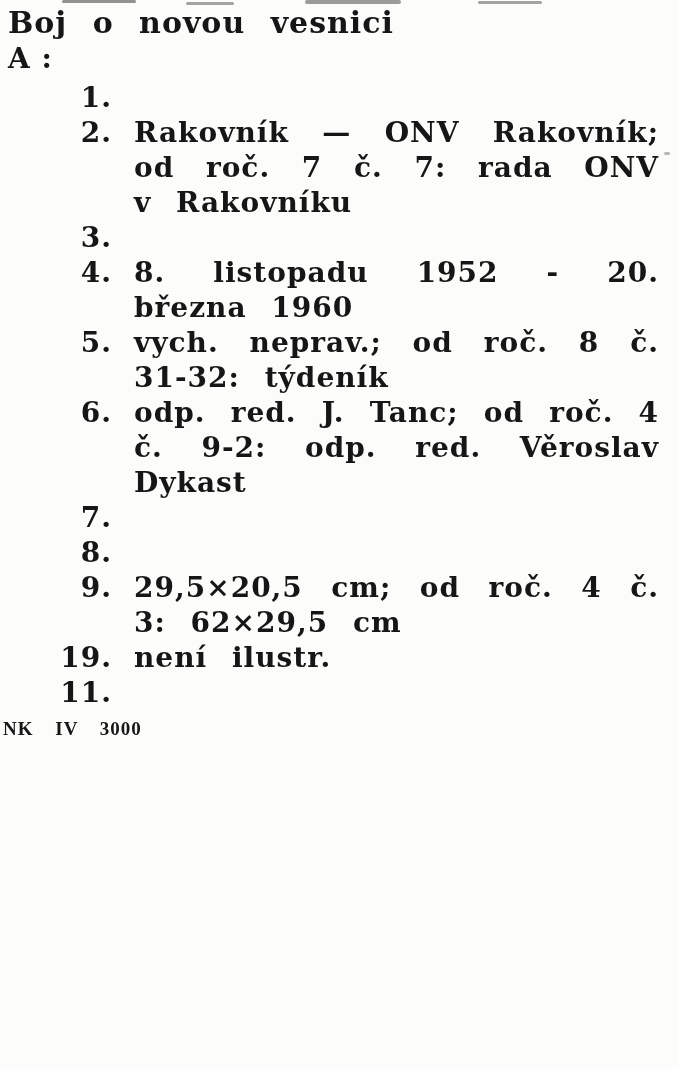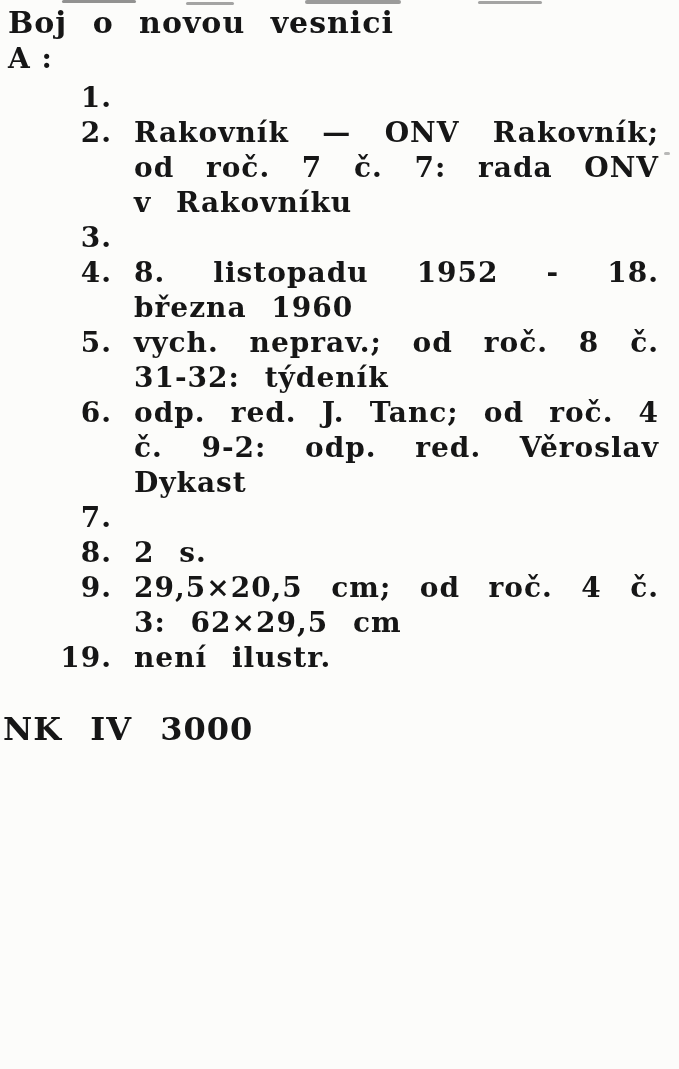--- a/index.html
+++ b/index.html
@@ -53,24 +53,25 @@
   .val {
     flex: 1;
     margin-left: 22px;
     text-align: justify;
     letter-spacing: 1px;
     word-spacing: 0.5em;
     min-height: 35px;
   }
   .footer-mark {
     margin-left: -5px;
-    font-size: 32px;
+    font-size: 19px;
     line-height: 38px;
     letter-spacing: 1px;
     word-spacing: 16px;
+    font-family: Liberation Serif, serif;
   }
   
   .artifact {
     position: absolute;
     background: #3a3a3a;
     border-radius: 2px;
     pointer-events: none;
   }
   .a1 { left: 62px;  top: 0;   width: 74px; height: 3px; opacity: .55; }
   .a2 { left: 186px; top: 2px; width: 48px; height: 3px; opacity: .45; }
@@ -104,53 +105,53 @@
       <span class="val">Rakovník — ONV Rakovník; od roč. 7 č. 7: rada ONV v Rakovníku</span>
     </div>
 
     <div class="row">
       <span class="num">3.</span>
       <span class="val"></span>
     </div>
 
     <div class="row">
       <span class="num">4.</span>
-      <span class="val">8. listopadu 1952 - 18. března 1960</span>
+      <span class="val">8. listopadu 1952 - 20. března 1960</span>
     </div>
 
     <div class="row">
       <span class="num">5.</span>
       <span class="val">vych. neprav.; od roč. 8 č. 31-32: týdeník</span>
     </div>
 
     <div class="row">
       <span class="num">6.</span>
       <span class="val">odp. red. J. Tanc; od roč. 4 č. 9-2: odp. red. Věroslav Dykast</span>
     </div>
 
     <div class="row">
       <span class="num">7.</span>
     </div>
 
     <div class="row">
       <span class="num">8.</span>
-      <span class="val">2 s.</span>
     </div>
 
     <div class="row">
       <span class="num">9.</span>
       <span class="val">29,5×20,5 cm; od roč. 4 č. 3: 62×29,5 cm</span>
     </div>
 
     <div class="row">
       <span class="num">19.</span>
       <span class="val">není ilustr.</span>
     </div>
 
     <div class="row">
+      <span class="num">11.</span>
       <span class="val"></span>
     </div>
 
 
   </div>
 
   <div class="footer-mark">NK IV 3000</div>
 
 </div>
 

